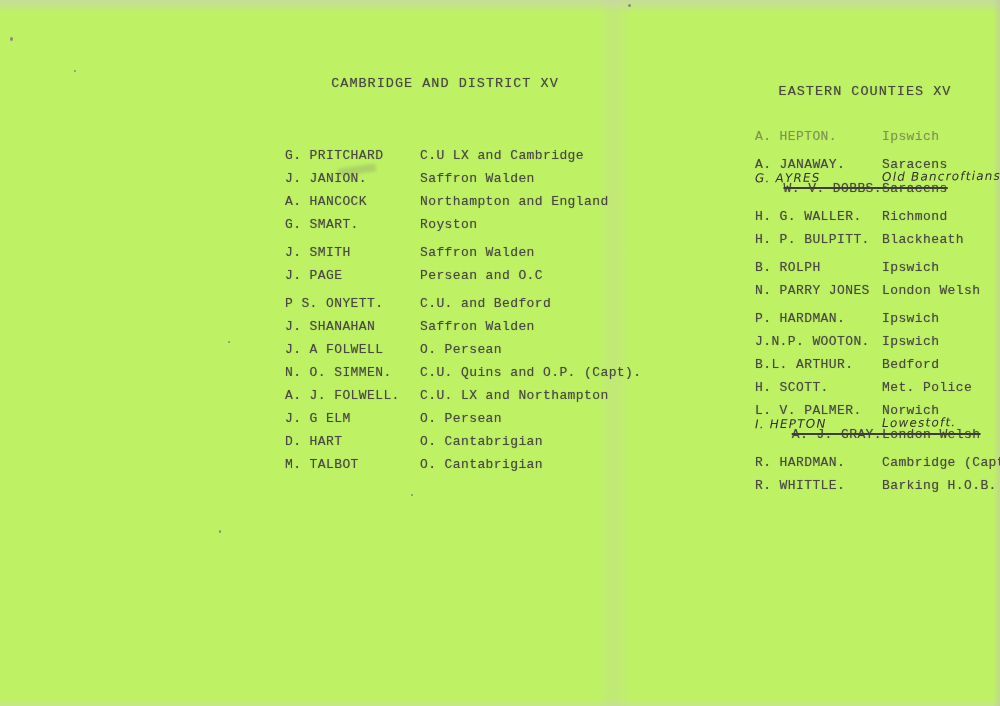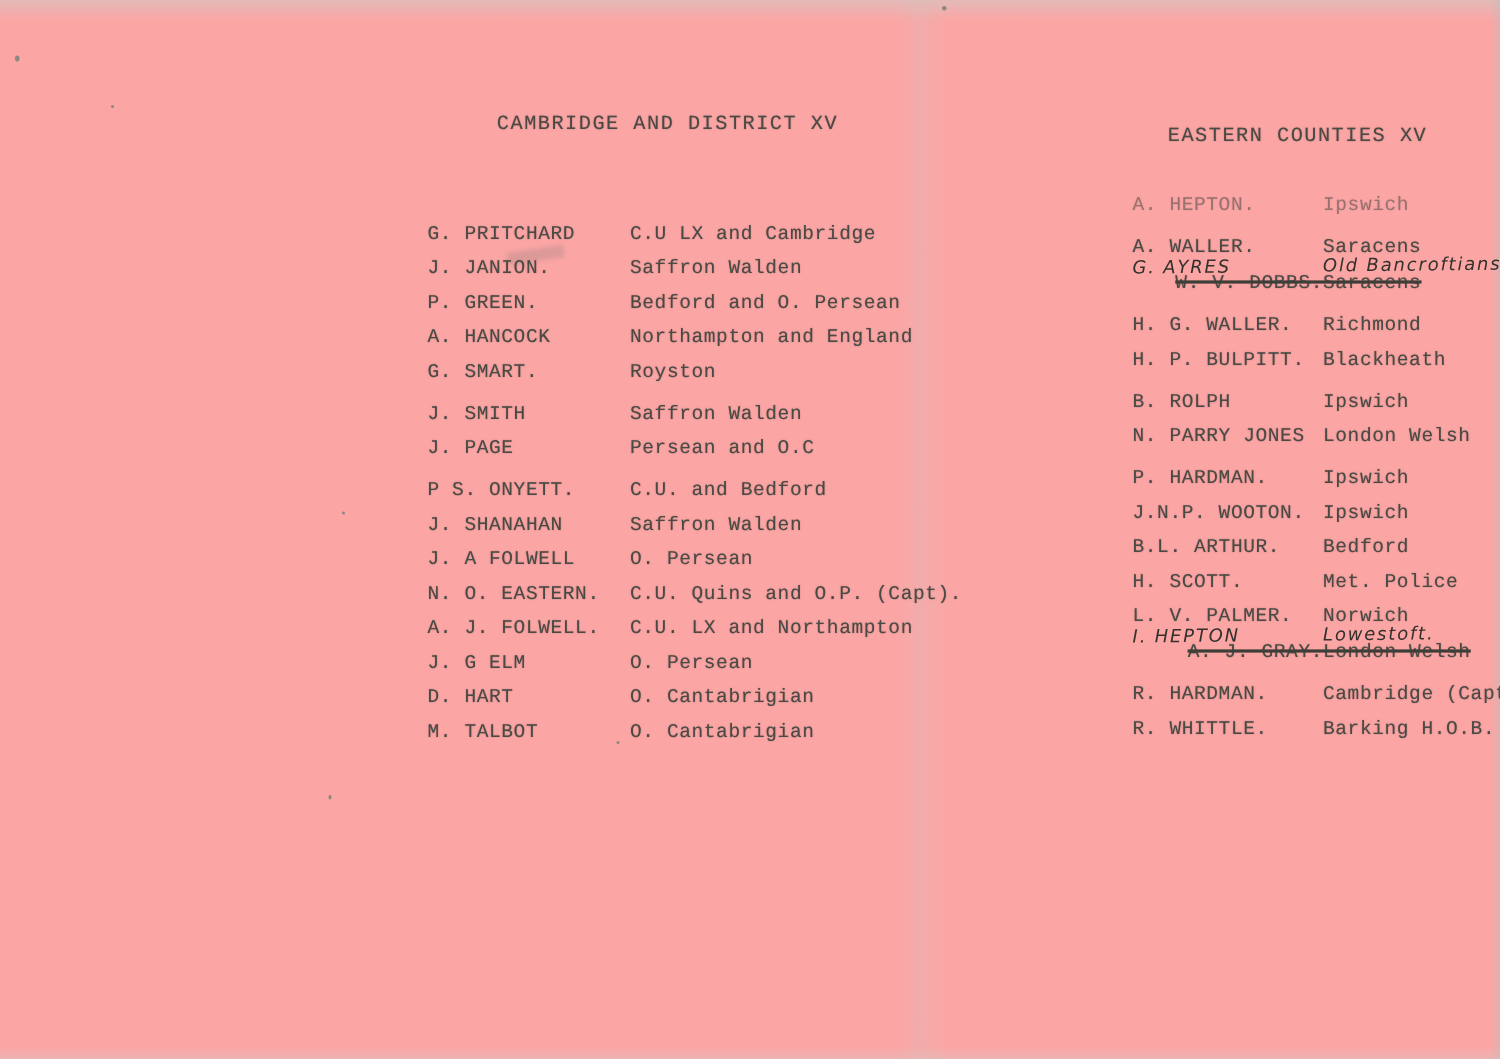--- a/index.html
+++ b/index.html
@@ -5,21 +5,21 @@
   * { margin:0; padding:0; box-sizing:border-box; }
   html,body { width:1000px; height:706px; }
   body {
     font-family:"Liberation Mono","DejaVu Sans Mono",monospace;
     background:#fdfdfc;
     position:relative;
     overflow:hidden;
   }
   .scan {
     position:absolute; inset:0;
-    background:#fca5a5;
+    background:#bef264;
   }
   
   .edge-top {
     position:absolute; left:0; top:0; width:1000px; height:14px;
     background:linear-gradient(to bottom, rgba(205,203,198,.55), rgba(205,203,198,0));
   }
   .edge-bottom {
     position:absolute; left:0; bottom:0; width:1000px; height:8px;
     background:linear-gradient(to top, rgba(210,208,202,.35), rgba(210,208,202,0));
   }
@@ -109,24 +109,20 @@
       <div class="group">
         <div class="row">
           <span class="name">G. PRITCHARD</span>
           <span class="club">C.U LX and Cambridge</span>
         </div>
         <div class="row">
           <span class="name">J. JANION.</span>
           <span class="club">Saffron Walden</span>
         </div>
         <div class="row">
-          <span class="name">P. GREEN.</span>
-          <span class="club">Bedford and O. Persean</span>
-        </div>
-        <div class="row">
           <span class="name">A. HANCOCK</span>
           <span class="club">Northampton and England</span>
         </div>
         <div class="row">
           <span class="name">G. SMART.</span>
           <span class="club">Royston</span>
         </div>
       </div>
       <div class="group">
         <div class="row">
@@ -145,21 +141,21 @@
         </div>
         <div class="row">
           <span class="name">J. SHANAHAN</span>
           <span class="club">Saffron Walden</span>
         </div>
         <div class="row">
           <span class="name">J. A FOLWELL</span>
           <span class="club">O. Persean</span>
         </div>
         <div class="row">
-          <span class="name">N. O. EASTERN.</span>
+          <span class="name">N. O. SIMMEN.</span>
           <span class="club">C.U. Quins and O.P. (Capt).</span>
         </div>
         <div class="row">
           <span class="name">A. J. FOLWELL.</span>
           <span class="club">C.U. LX and Northampton</span>
         </div>
         <div class="row">
           <span class="name">J. G ELM</span>
           <span class="club">O. Persean</span>
         </div>
@@ -177,21 +173,21 @@
   <div class="page-title title-right">EASTERN COUNTIES XV</div>
   <div class="list list-right">
       <div class="group">
         <div class="row faded">
           <span class="name">A. HEPTON.</span>
           <span class="club">Ipswich</span>
         </div>
       </div>
       <div class="group">
         <div class="row">
-          <span class="name">A. WALLER.</span>
+          <span class="name">A. JANAWAY.</span>
           <span class="club">Saracens</span>
         </div>
         <div class="row handwritten tight">
           <span class="name">G.  AYRES</span>
           <span class="club">Old Bancroftians</span>
         </div>
         <div class="row struck tight">
           <span class="name">W. V. DOBBS.</span>
           <span class="club">Saracens</span>
         </div>

